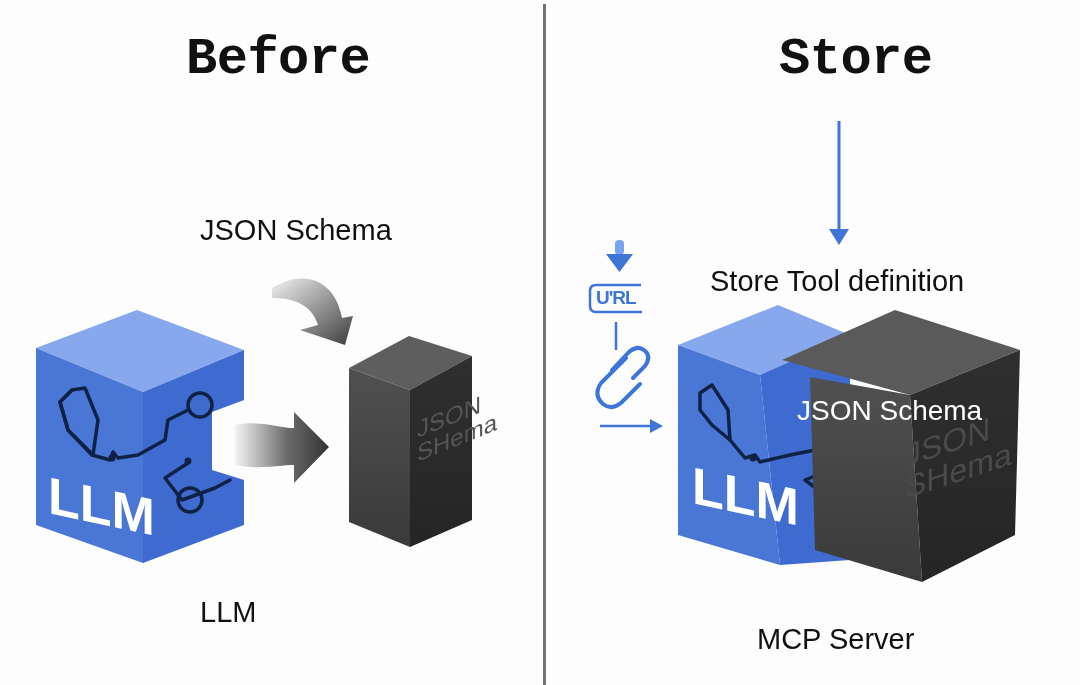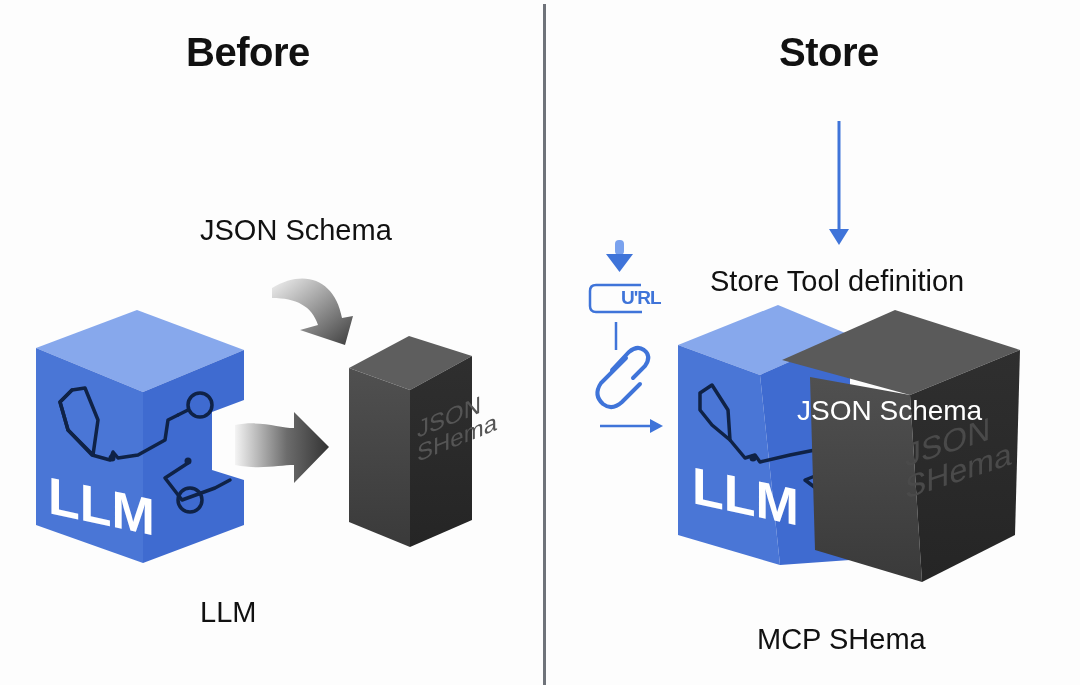--- a/index.html
+++ b/index.html
@@ -1,19 +1,19 @@
 <!DOCTYPE html>
 <html><head>
 <meta charset="utf-8">
 <style>
   html, body { margin:0; padding:0; }
   body { width:1080px; height:685px; background:#fdfdfd; position:relative; overflow:hidden;
          font-family:"Liberation Sans", sans-serif; color:#111; }
   .abs { position:absolute; }
-  .title { font-weight:bold; font-size:40px; letter-spacing:-0.5px; }
+  .title { font-weight:bold; font-size:52px; letter-spacing:-0.5px;font-family:Liberation Mono, monospace; }
   .label { font-size:29px; color:#111; }
   .divider { position:absolute; left:543px; top:4px; width:3px; height:681px; background:#6f737a; }
   svg { position:absolute; overflow:visible; }
   .cube-text { font-family:"Liberation Sans", sans-serif; font-weight:bold; }
 </style>
 </head>
 <body>
 
 <div class="divider"></div>
 
@@ -88,21 +88,21 @@
 </svg>
 <div class="abs label" style="left:710px; top:265px;">Store Tool definition</div>
 
 <svg style="left:0;top:0" width="1080" height="685">
   <rect x="615" y="240" width="9" height="15" rx="4" fill="#7aa2ee"></rect>
   <polygon points="606,254 633,254 619.5,272" fill="#3f74d9"></polygon>
 </svg>
 <svg style="left:0;top:0" width="1080" height="685">
   <path d="M641 285 L596 285 Q590 285 590 291 L590 306 Q590 312 596 312 L642 312" fill="none" stroke="#3f74d9" stroke-width="2.5"></path>
 </svg>
-<div class="abs" style="left:596px; top:287px; font-size:19px; font-weight:bold; color:#3f74d9; letter-spacing:-1px;margin-left:25px;">U'RL</div>
+<div class="abs" style="left:596px; top:287px; font-size:19px; font-weight:bold; color:#3f74d9; letter-spacing:-1px;">U'RL</div>
 <svg style="left:0;top:0" width="1080" height="685">
   <line x1="616" y1="322" x2="616" y2="350" stroke="#3f74d9" stroke-width="2.5"></line>
   <g fill="none" stroke="#3f74d9" stroke-width="4" stroke-linecap="round">
     <path d="M626 358 L 601 383 Q 593 395 603 404 Q 612 411 622 402 L 640 384"></path>
     <path d="M633 378 L 645 366 Q 652 356 644 350 Q 637 345 629 352 L 612 370"></path>
   </g>
 </svg>
 <svg style="left:0;top:0" width="1080" height="685">
   <line x1="600" y1="426" x2="652" y2="426" stroke="#3f74d9" stroke-width="2.5"></line>
   <polygon points="650,419 663,426 650,433" fill="#3f74d9"></polygon>
@@ -125,13 +125,13 @@
   <polygon points="782,360 895,310 1020,350 910,395" fill="#5a5a5a"></polygon>
   <polygon points="810,377 910,395 922,582 815,550" fill="url(#gBlockFront)"></polygon>
   <polygon points="910,395 1020,350 1015,535 922,582" fill="url(#gBlockSide)"></polygon>
 </svg>
 <div class="abs" style="left:905px; top:440px; font-size:32px; color:#4a4a4a; line-height:32px; transform:skewY(-18deg); transform-origin:left top;">
   <div>JSON</div>
   <div>SHema</div>
 </div>
 <div class="abs" style="left:797px; top:395px; font-size:28px; color:#fff;">JSON Schema</div>
 
-<div class="abs label" style="left:757px; top:623px;">MCP SHema</div>
+<div class="abs label" style="left:757px; top:623px;">MCP Server</div>
 
 </body></html>

